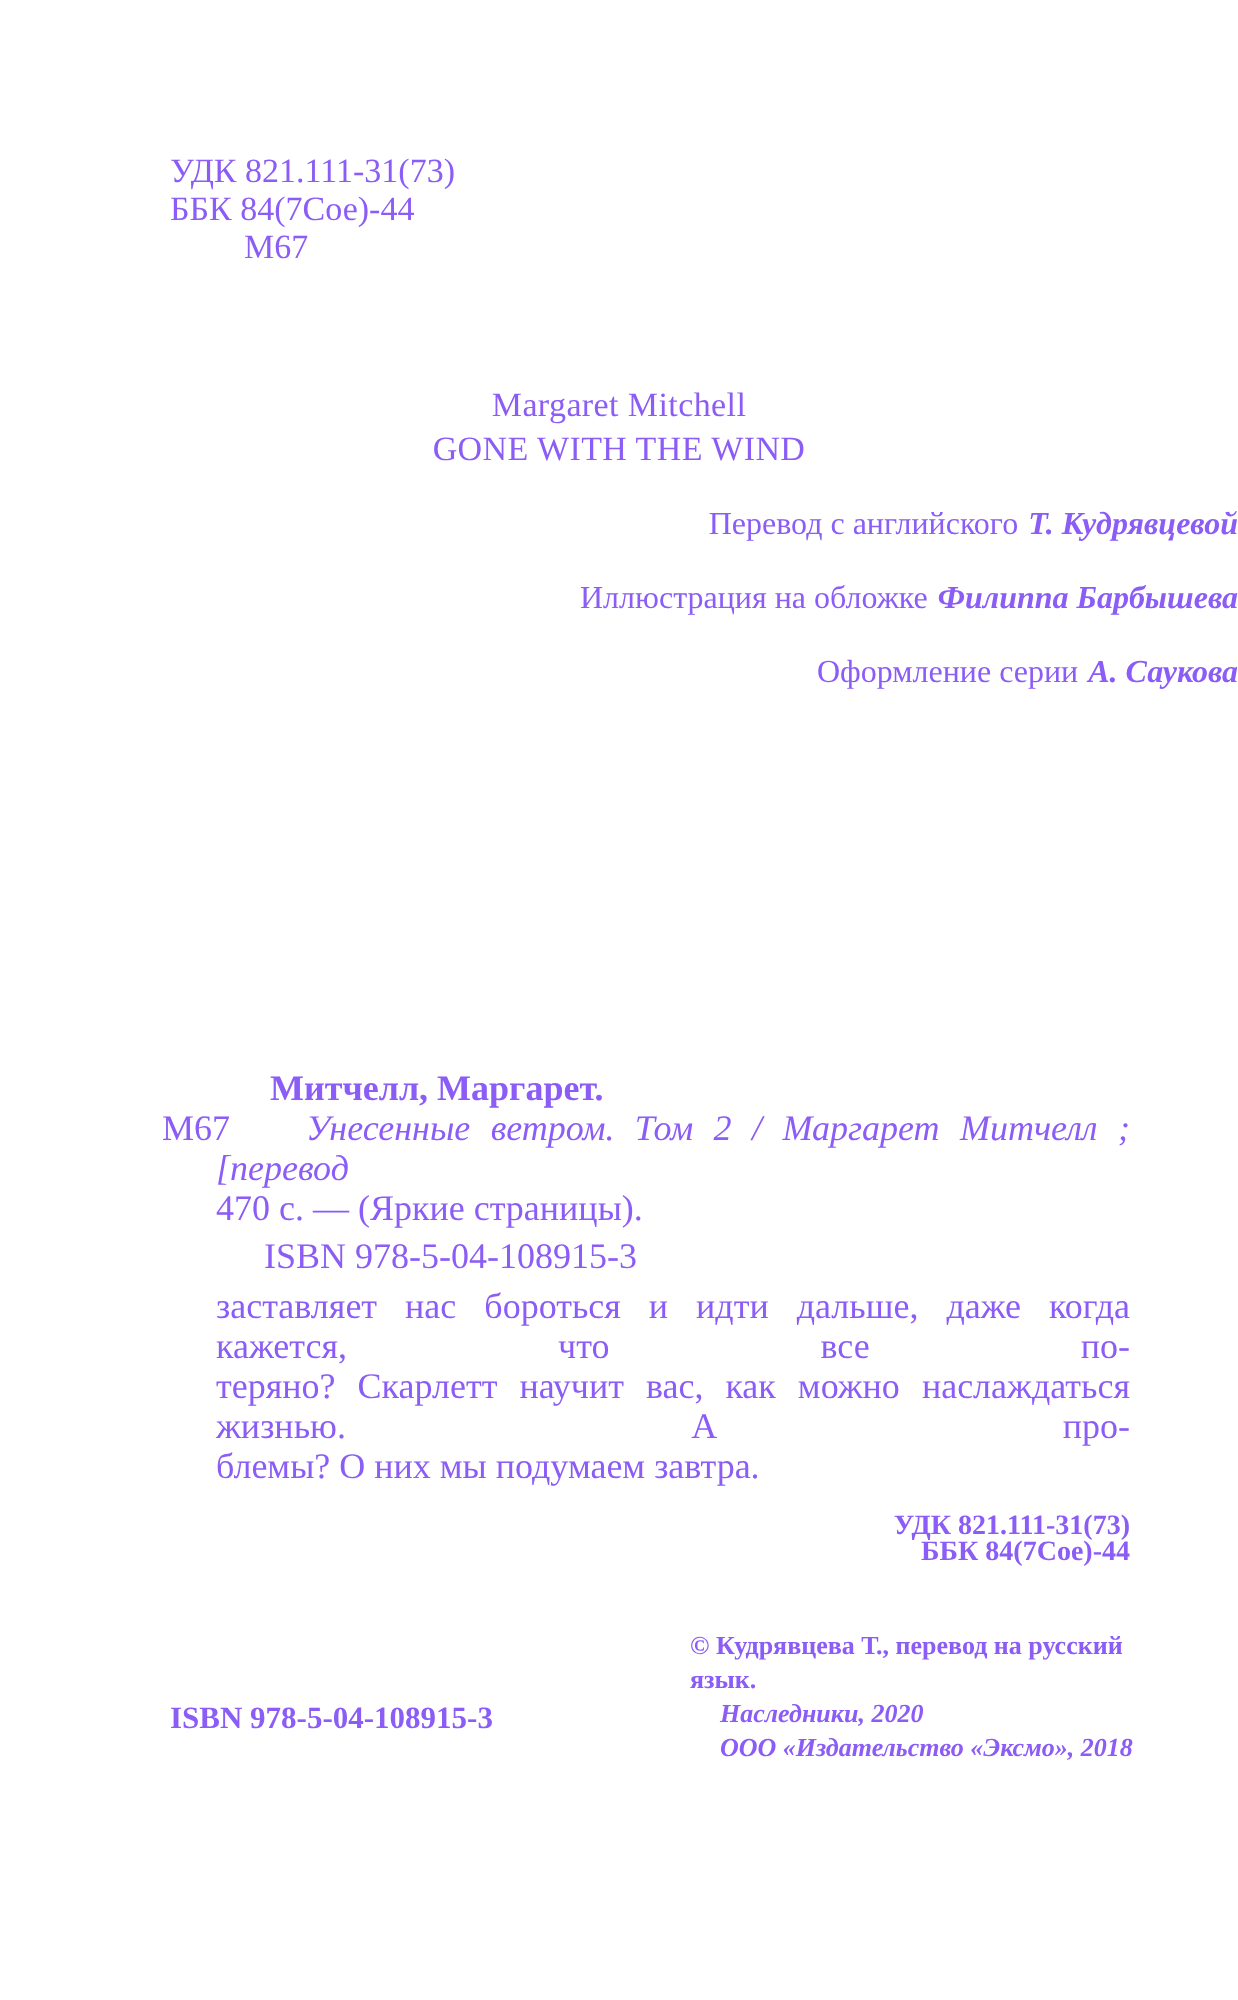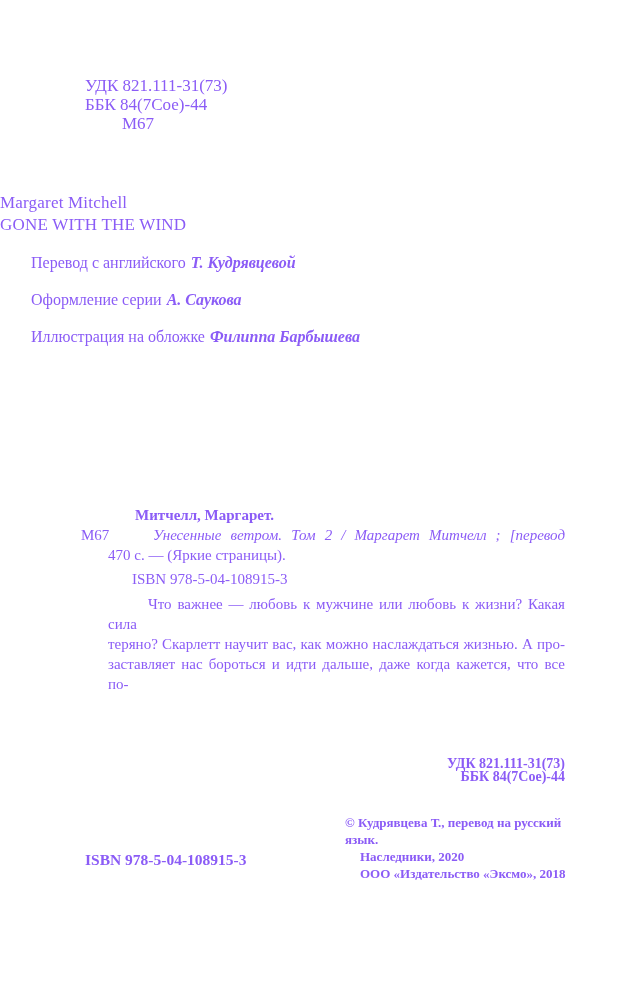--- a/index.html
+++ b/index.html
@@ -28,50 +28,50 @@
     white-space: nowrap;
   }
   .header-codes .sign { padding-left: 37px; }
 
   
   .title-block {
     position: absolute;
     left: 0;
     right: 0;
     top: 192px;
-    text-align: left;
+    text-align: center;
     font-size: 17px;
     line-height: 22px;
     letter-spacing: 0.2px;
   }
 
   
   .credits {
     position: absolute;
     left: 31px;
     right: 0;
     top: 252px;
-    text-align: left;
+    text-align: right;
     font-size: 16px;
     line-height: 22px;
   }
   .credit-line { margin-bottom: 15px; white-space: nowrap; }
   .credit-name {
     font-style: italic;
     font-weight: bold;
     margin-left: 5px;
   }
 
   
   .catalog {
     position: absolute;
     left: 108px;
-    top: 505px;
+    top: 534px;
     width: 457px;
-    font-size: 15px;
+    font-size: 18px;
     line-height: 20px;
   }
   .catalog .author-header {
     font-weight: bold;
     padding-left: 27px;
   }
   .catalog .entry { position: relative; }
   .catalog .entry .sign {
     position: absolute;
     left: -27px;
@@ -111,21 +111,21 @@
   }
   .copyright-block {
     position: absolute;
     left: 345px;
     top: 814px;
     width: 230px;
     font-weight: bold;
     font-size: 13px;
     line-height: 17px;
   }
-  .copyright-block .cont { padding-left: 15px; }
+  .copyright-block .cont { padding-left: 15px; font-style: italic; }
 </style>
 </head>
 <body>
 
 <div class="page">
 
   <div class="header-codes">
     <div>УДК 821.111-31(73)</div>
     <div>ББК 84(7Сое)-44</div>
     <div class="sign">М67</div>
@@ -134,40 +134,40 @@
   <div class="title-block">
     <div>Margaret Mitchell</div>
     <div>GONE WITH THE WIND</div>
   </div>
 
   <div class="credits">
     <div class="credit-line">
       <span>Перевод с английского</span><span class="credit-name">Т. Кудрявцевой</span>
     </div>
     <div class="credit-line">
-      <span>Оформление серии</span><span class="credit-name">А. Саукова</span>
+      <span>Иллюстрация на обложке</span><span class="credit-name">Филиппа Барбышева</span>
     </div>
     <div class="credit-line">
-      <span>Иллюстрация на обложке</span><span class="credit-name">Филиппа Барбышева</span>
+      <span>Оформление серии</span><span class="credit-name">А. Саукова</span>
     </div>
   </div>
 
   <div class="catalog">
     <div class="author-header">Митчелл, Маргарет.</div>
     <div class="entry">
       <span class="sign">М67</span>
       <div class="jline fl-indent">Унесенные ветром. Том 2 / Маргарет Митчелл ; [перевод</div>
       <div>470 с. — (Яркие страницы).</div>
     </div>
     <div class="isbn-line">ISBN 978-5-04-108915-3</div>
 
     <div class="annotation">
-      <div class="jline para-indent">Что важнее — любовь к мужчине или любовь к жизни? Какая сила</div>
+      <div class="jline">заставляет нас бороться и идти дальше, даже когда кажется, что все по-</div>
       <div class="jline">теряно? Скарлетт научит вас, как можно наслаждаться жизнью. А про-</div>
-      <div class="jline">заставляет нас бороться и идти дальше, даже когда кажется, что все по-</div>
+      <div>блемы? О них мы подумаем завтра.</div>
     </div>
   </div>
 
   <div class="footer-codes">
     <div>УДК 821.111-31(73)</div>
     <div>ББК 84(7Сое)-44</div>
   </div>
 
   <div class="footer-isbn">ISBN 978-5-04-108915-3</div>
 

